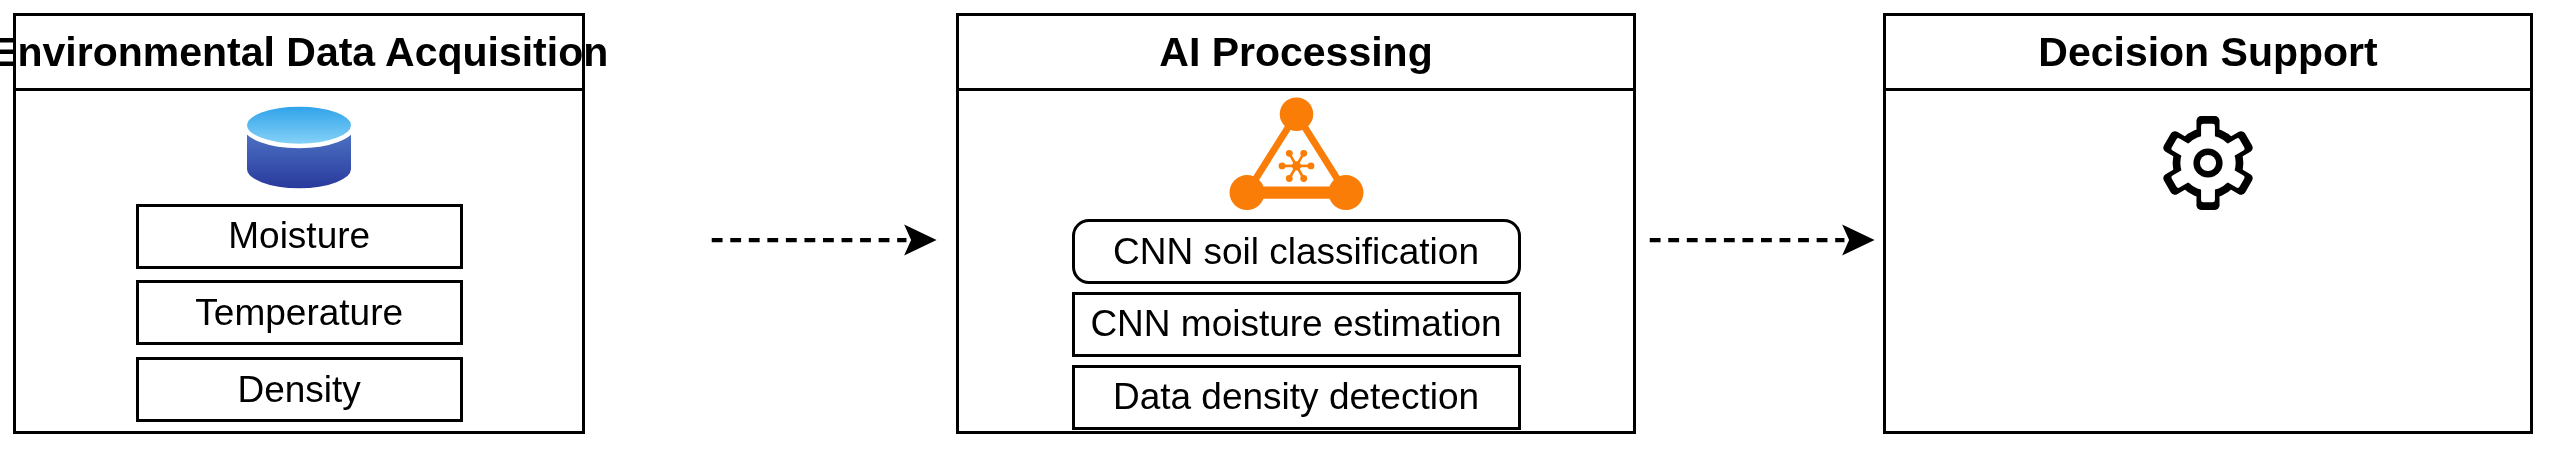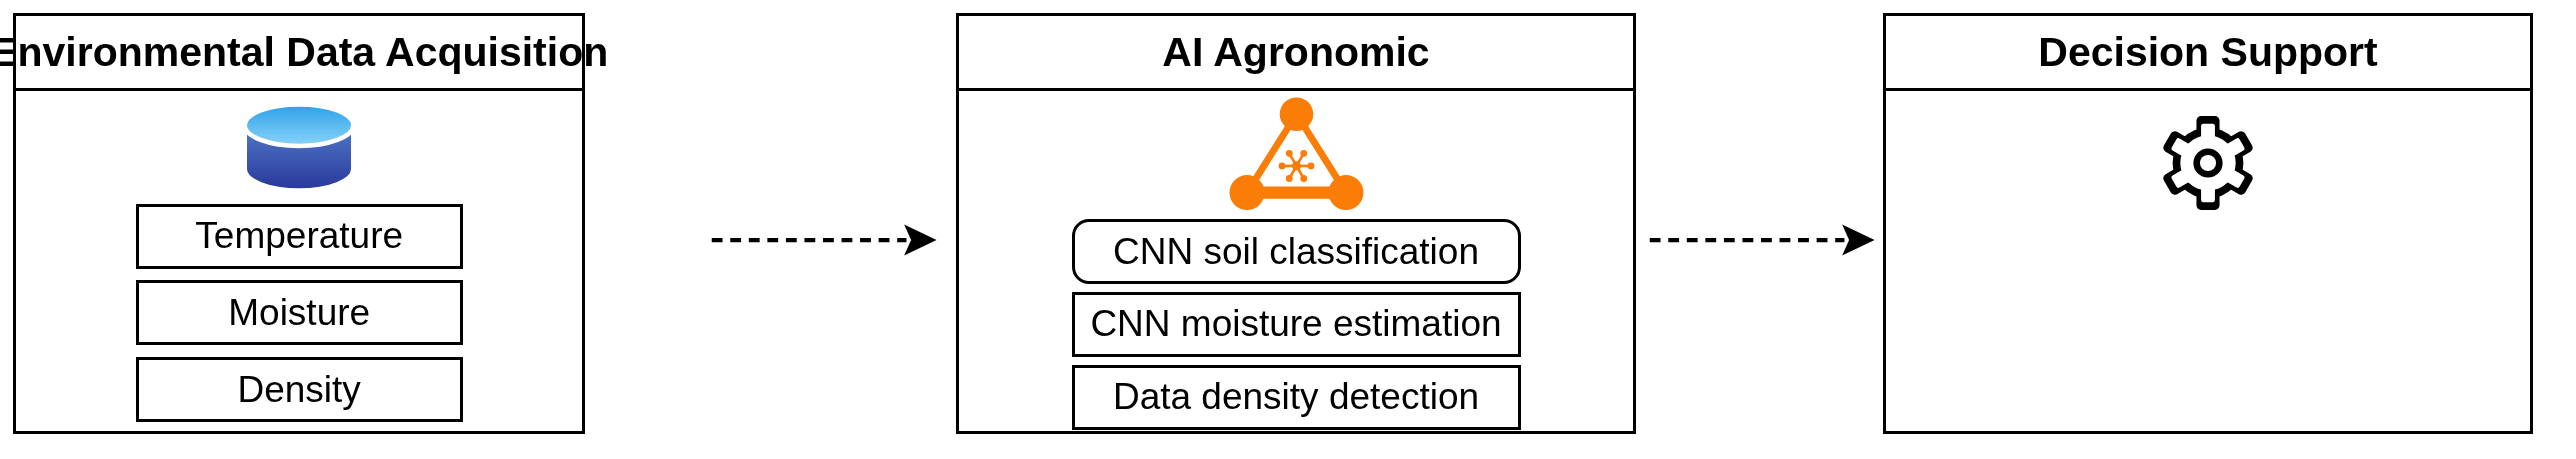--- a/index.html
+++ b/index.html
@@ -93,38 +93,38 @@
           </linearGradient>
           <linearGradient id="dbBodyGrad" x1="0" y1="0" x2="0" y2="1">
             <stop offset="0" stop-color="#5178C8"></stop>
             <stop offset="1" stop-color="#27379A"></stop>
           </linearGradient>
         </defs>
         <path d="M12,40 L12,97 a73,29 0 0 0 146,0 L158,40 Z" fill="url(#dbBodyGrad)" stroke="#ffffff" stroke-width="6"></path>
         <ellipse cx="85" cy="38" rx="73" ry="28" fill="url(#dbTopGrad)" stroke="#ffffff" stroke-width="6"></ellipse>
       </svg>
       <div class="item-box">
-        <span>Temperature</span>
+        <span>Moisture</span>
       </div>
       <div class="item-box">
-        <span>Moisture</span>
+        <span>Temperature</span>
       </div>
       <div class="item-box">
         <span>Density</span>
       </div>
     </div>
   </section>
 
   <svg class="arrow arrow-1" viewBox="0 0 300 44" xmlns="http://www.w3.org/2000/svg">
     <line x1="6" y1="22" x2="258" y2="22" stroke-width="5.5" stroke-dasharray="14 10" stroke="#000000"></line>
     <path d="M297,22 L255,2 L264,22 L255,42 Z" fill="#000000"></path>
   </svg>
 
   <section class="panel p2">
-    <header class="panel-header">AI Agronomic</header>
+    <header class="panel-header">AI Processing</header>
     <div class="panel-body">
       <svg class="icon-net" viewBox="0 0 180 150" xmlns="http://www.w3.org/2000/svg">
         <path d="M90,22 L155,125 L25,125 Z" fill="#ffffff" stroke-width="9" stroke-linejoin="round" stroke="#F97D07"></path>
         <line x1="25" y1="125" x2="155" y2="125" stroke-width="16" stroke="#F97D07"></line>
         <circle cx="90" cy="22" r="22" fill="#F97D07"></circle>
         <circle cx="25" cy="125" r="23" fill="#F97D07"></circle>
         <circle cx="155" cy="125" r="23" fill="#F97D07"></circle>
         <g stroke-width="3.5" stroke="#F97D07">
           <line x1="90" y1="90" x2="109" y2="90"></line>
           <line x1="90" y1="90" x2="99.5" y2="106.5"></line>

